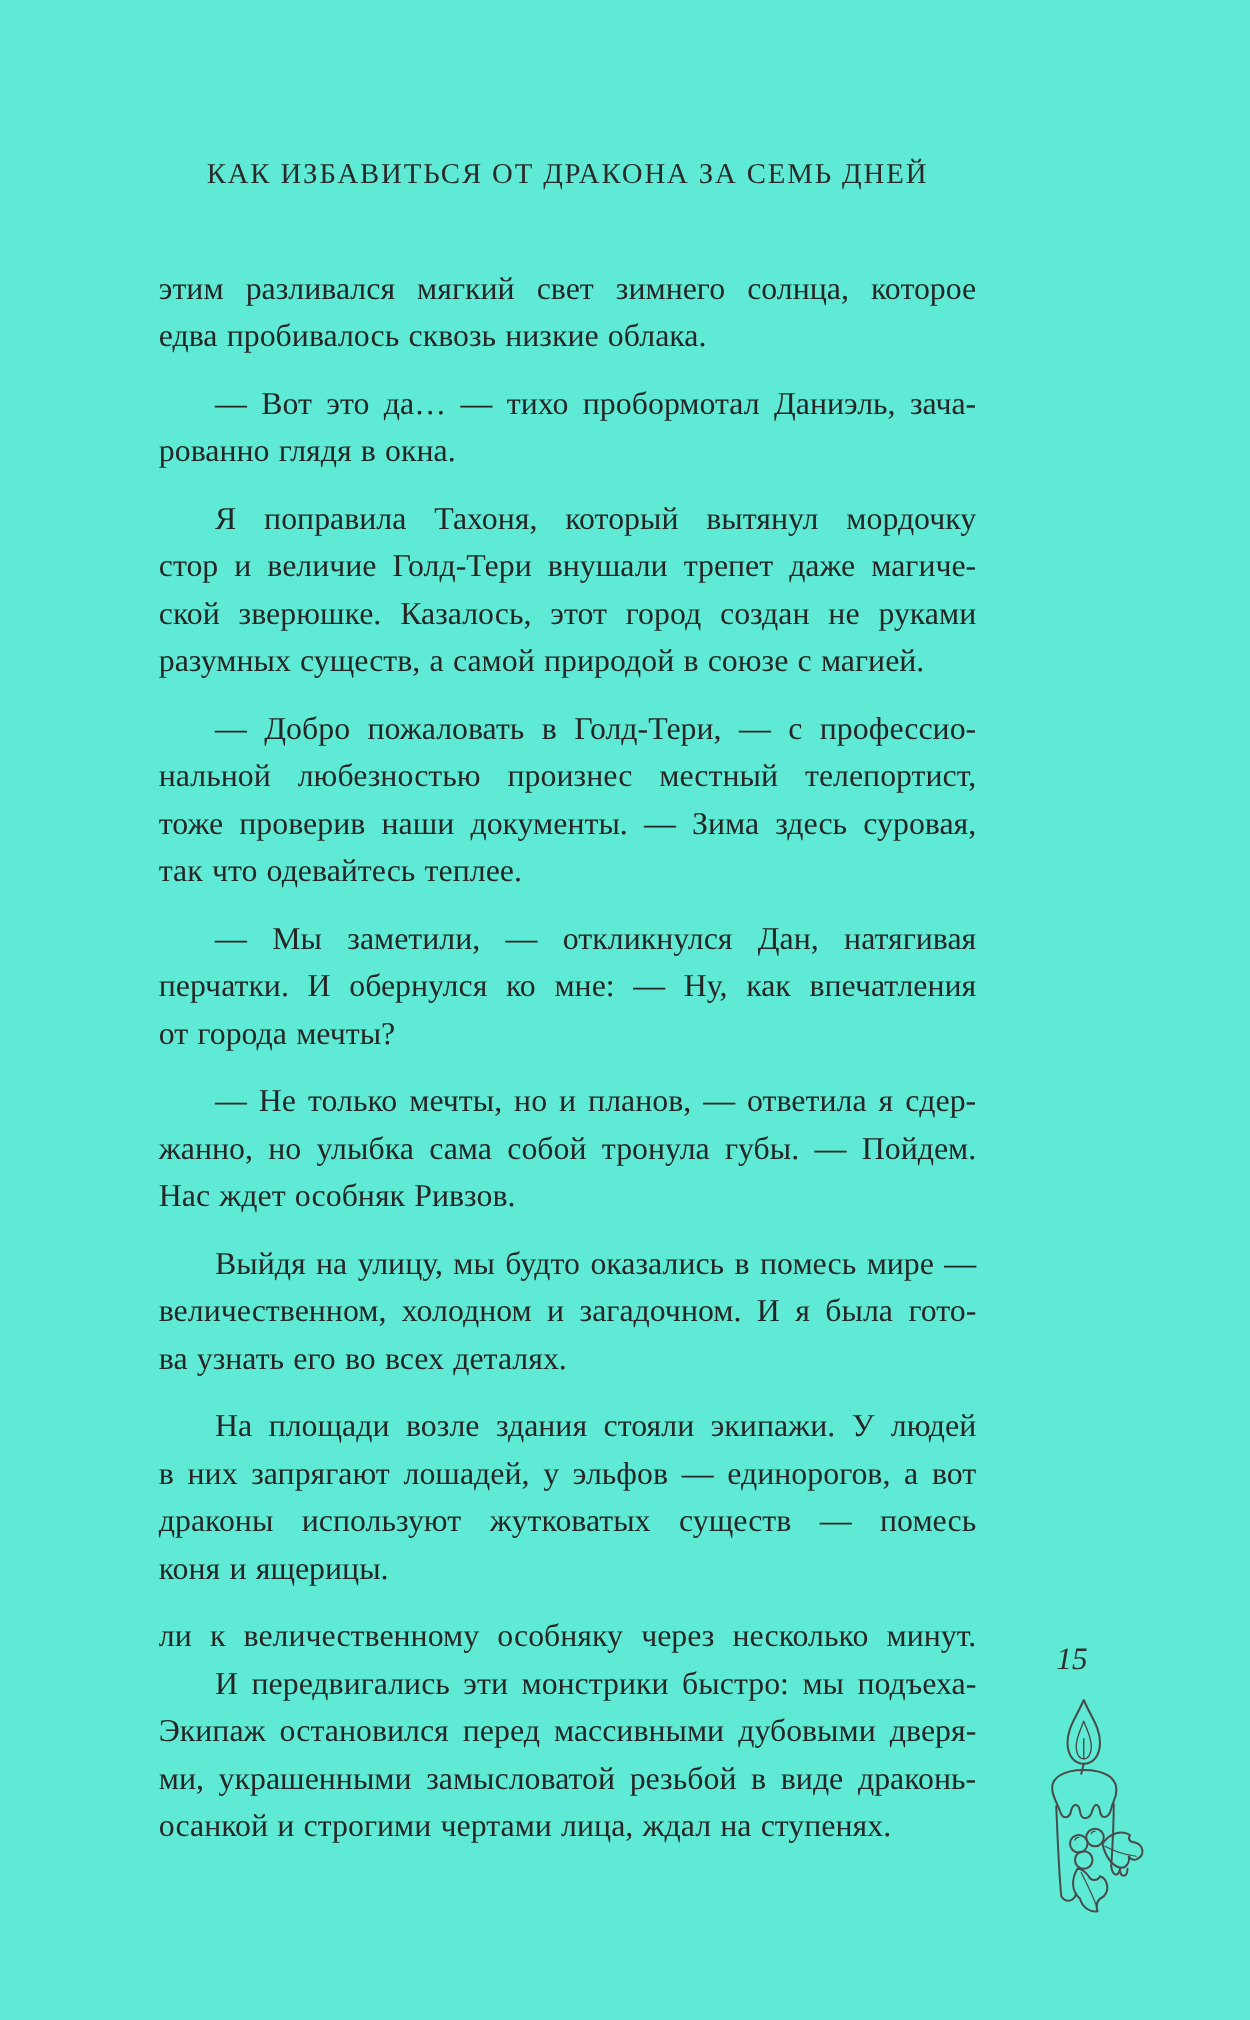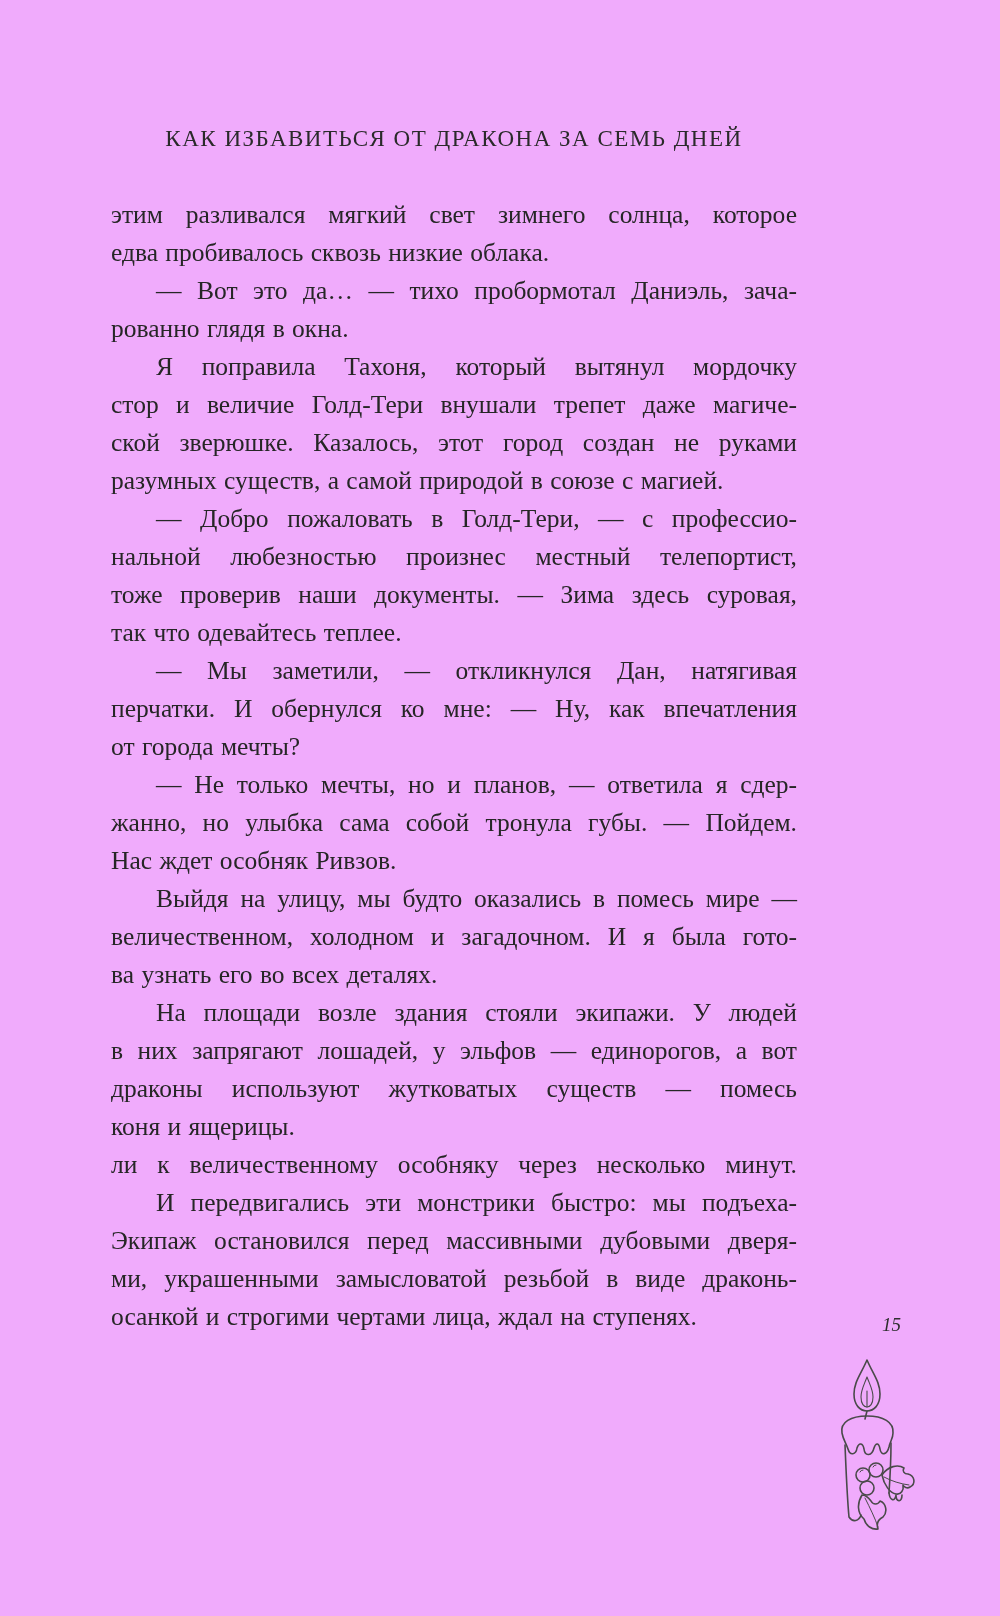--- a/index.html
+++ b/index.html
@@ -4,21 +4,21 @@
 <style>
   html, body {
     margin: 0;
     padding: 0;
     background: #ffffff;
   }
   .page {
     position: relative;
     width: 1000px;
     height: 1616px;
-    background: #f0abfc;
+    background: #5eead4;
     overflow: hidden;
     font-family: "Liberation Serif", "DejaVu Serif", serif;
     color: #232323;
   }
   .running-header {
     position: absolute;
     top: 126px;
     left: 110px;
     width: 688px;
     text-align: center;
@@ -27,42 +27,42 @@
     font-weight: 400;
     color: #2a2a2a;
     white-space: nowrap;
   }
   .body-text {
     position: absolute;
     top: 196px;
     left: 111px;
     width: 686px;
   }
-  .para { margin: 0; padding: 0; }
+  .para { margin: 16px; padding: 0; }
   .pline {
     height: 38px;
     line-height: 38px;
     font-size: 25.5px;
     color: #262626;
     word-spacing: 1px;
   }
   .pline.just {
     text-align: justify;
     text-align-last: justify;
   }
   .pline.ind {
     text-indent: 45px;
   }
   .page-number {
     position: absolute;
     top: 1314px;
     left: 845px;
     width: 56px;
-    text-align: right;
-    font-size: 19px;
+    text-align: left;
+    font-size: 25px;
     font-style: italic;
     color: #2e2e2e;
   }
   .candle-wrap {
     position: absolute;
     top: 1356px;
     left: 820px;
     width: 104px;
     height: 178px;
   }

